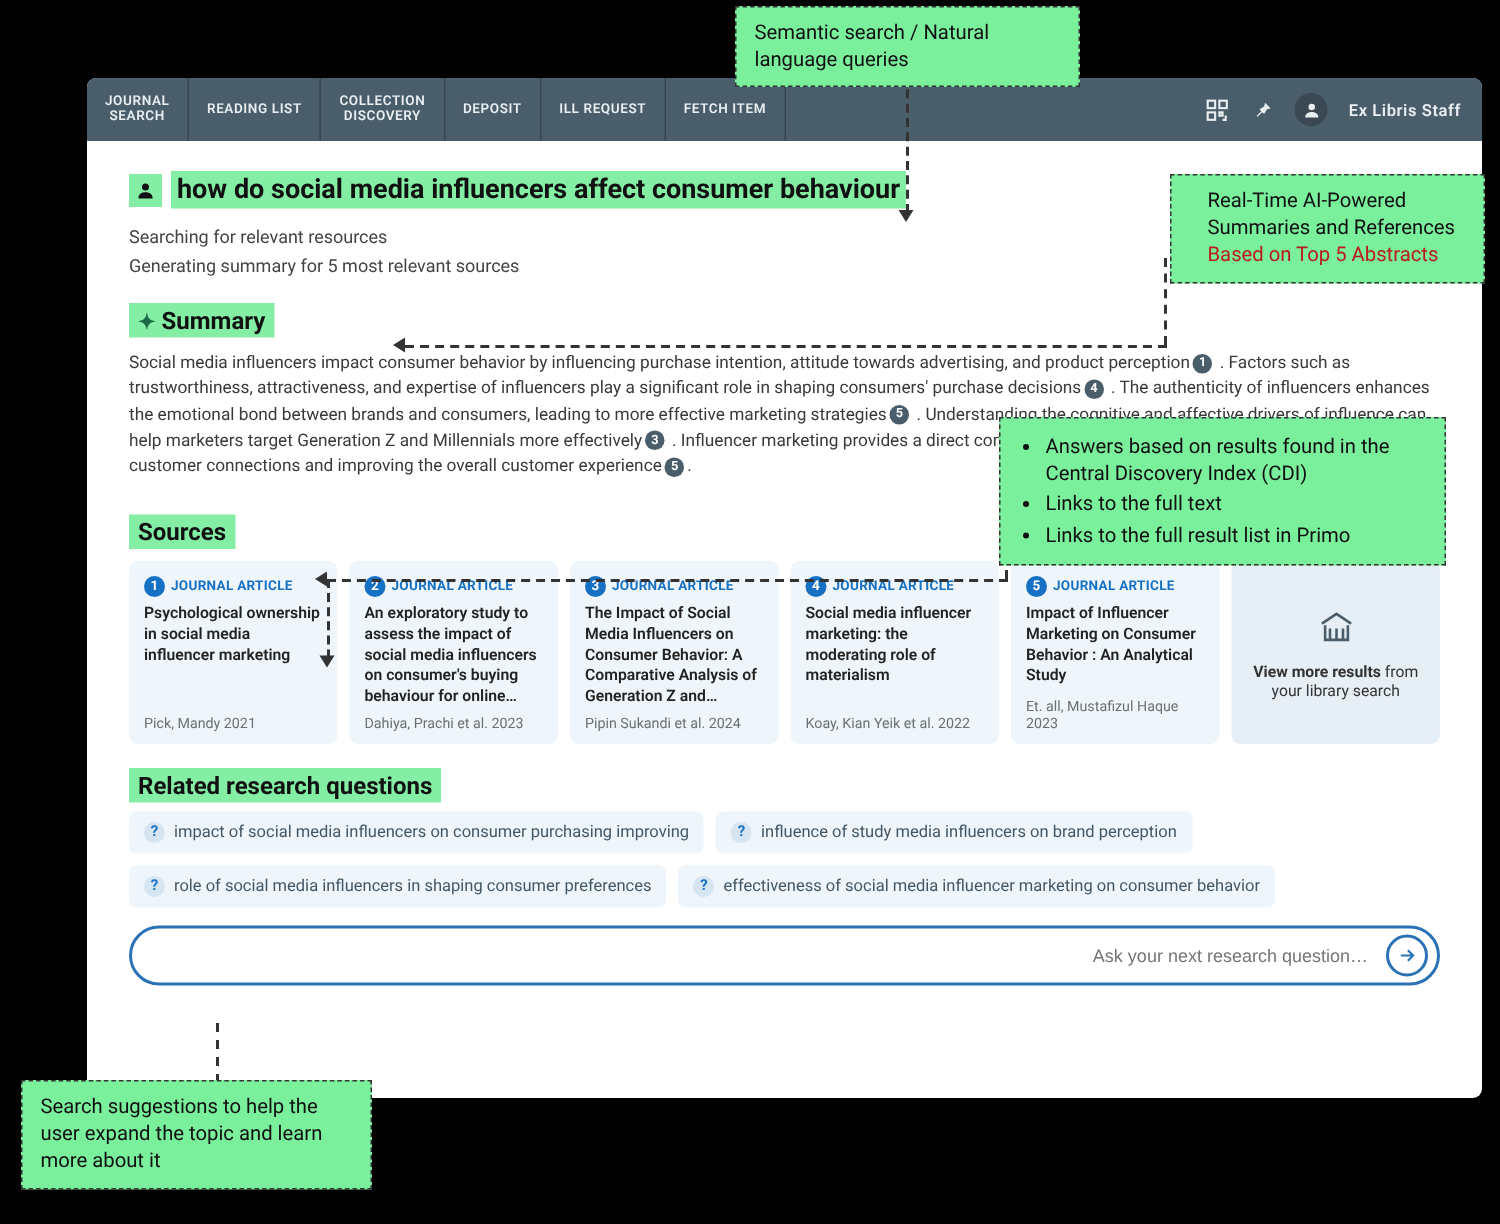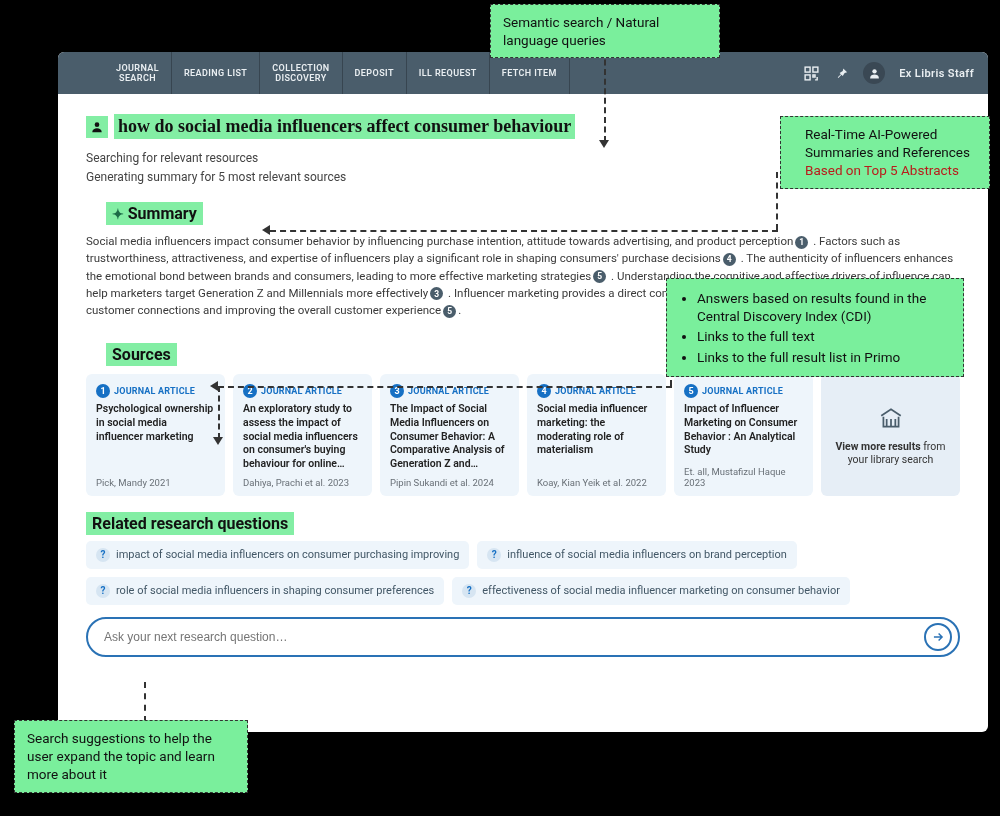--- a/index.html
+++ b/index.html
@@ -27,21 +27,20 @@
     display: flex;
     align-items: stretch;
     color: #e9eef1;
     border-top-left-radius: 6px;
     border-top-right-radius: 6px;
     font-size: 9px;
     letter-spacing: 0.4px;
   }
   .nav-items {
     display: flex;
-    margin-left: 46px;
   }
   .nav-item {
     border-right: 1px solid rgba(0,0,0,0.25);
     padding: 0 12px;
     display: flex;
     flex-direction: column;
     justify-content: center;
     align-items: center;
     text-align: center;
     line-height: 1.15;
@@ -77,35 +76,34 @@
     color: #333;
   }
   .highlight { background: #83eea4; padding: 2px 4px; display: inline-block; }
   .highlight-heading { background: #83eea4; padding: 2px 6px; font-weight: 700; color: #111; }
 
   .query-row {
     display: flex;
     align-items: center;
     gap: 6px;
     margin-bottom: 10px;
-    font-family: Liberation Serif, serif;
   }
   .query-row .user-icon {
     width: 22px; height: 22px;
     display:inline-flex; align-items:center; justify-content:center;
   }
   .query-text {
     font-size: 18px;
     font-weight: 700;
     color: #111;
   }
 
   .status-lines { font-size: 12px; color: #444; line-height: 1.55; margin-bottom: 16px; }
 
-  .section-head { display:flex; align-items:flex-end; gap:4px; margin-bottom: 8px; margin-left: 20px; }
+  .section-head { display:flex; align-items:flex-end; gap:4px; margin-bottom: 8px; }
   .sparkle { font-size: 14px; color:#1b6b46; }
 
   .summary-text {
     font-size: 11.5px;
     color: #3a3a3a;
     line-height: 1.5;
     margin-bottom: 24px;
   }
   .cite {
     display: inline-flex;
@@ -180,20 +178,21 @@
     border: 2px solid #2a72b5;
     border-radius: 26px;
     height: 40px;
     display:flex; align-items:center;
     padding: 0 46px 0 16px;
   }
   .ask-box input {
     border:none; outline:none; width:100%;
     font-size:12px; color:#888;
     background: transparent;
+    text-align: right;
   }
   .ask-send {
     position:absolute; right:6px; top:50%; transform:translateY(-50%);
     width:28px; height:28px; border-radius:50%;
     border: 2px solid #2a72b5;
     display:flex; align-items:center; justify-content:center;
     cursor:pointer;
   }
   .ask-send svg { width:14px; height:14px; }
 
@@ -390,21 +389,21 @@
 
     <div class="related-q-wrap">
       <span class="highlight-heading">Related research questions</span>
       <div class="rq-row">
           <div class="rq-chip">
             <span class="rq-q">?</span>
             <span>impact of social media influencers on consumer purchasing improving</span>
           </div>
           <div class="rq-chip">
             <span class="rq-q">?</span>
-            <span>influence of social media influencers on brand perception</span>
+            <span>influence of study media influencers on brand perception</span>
           </div>
           <div class="rq-chip">
             <span class="rq-q">?</span>
             <span>role of social media influencers in shaping consumer preferences</span>
           </div>
           <div class="rq-chip">
             <span class="rq-q">?</span>
             <span>effectiveness of social media influencer marketing on consumer behavior</span>
           </div>
         </div>

